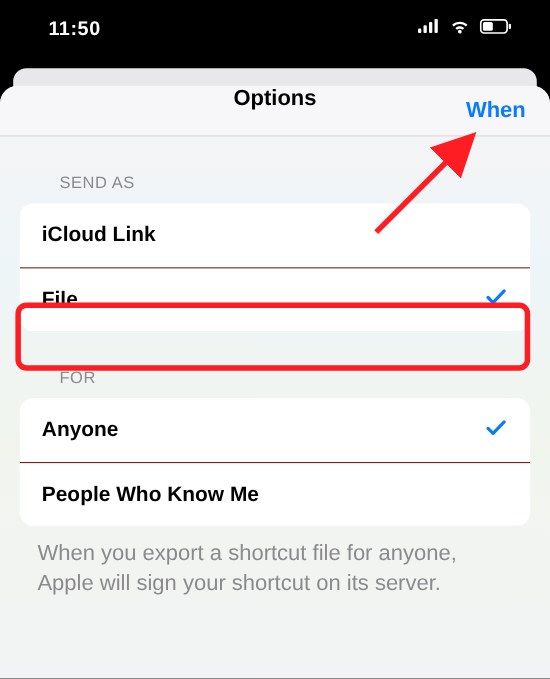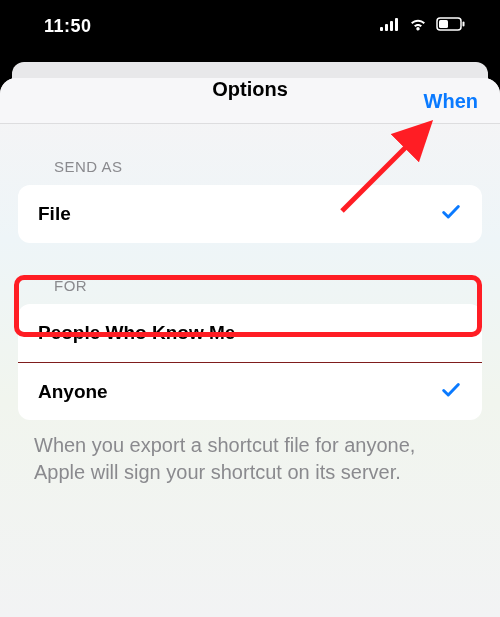--- a/index.html
+++ b/index.html
@@ -161,43 +161,47 @@
 <div class="sheet">
   <div class="nav-bar">
     <div class="nav-title">Options</div>
     <div class="nav-done">When</div>
   </div>
 
   <div class="content">
 
     <div class="section-header">SEND AS</div>
     <div class="list">
+      <div class="row">
+        <span class="row-label">iCloud Link</span>
+
+      </div>
       <div class="row selected">
         <span class="row-label">File</span>
         <span class="check">
           <svg width="22" height="22" viewBox="0 0 24 24">
               <path fill="none" stroke="#0a7aff" stroke-width="3.2" stroke-linecap="round" stroke-linejoin="round" d="M4 12.5l5 5L20 6"></path>
             </svg>
         </span>
       </div>
     </div>
 
     <div class="section-header">FOR</div>
     <div class="list">
-      <div class="row">
-        <span class="row-label">People Who Know Me</span>
-
-      </div>
       <div class="row selected">
         <span class="row-label">Anyone</span>
         <span class="check">
           <svg width="22" height="22" viewBox="0 0 24 24">
               <path fill="none" stroke="#0a7aff" stroke-width="3.2" stroke-linecap="round" stroke-linejoin="round" d="M4 12.5l5 5L20 6"></path>
             </svg>
         </span>
+      </div>
+      <div class="row">
+        <span class="row-label">People Who Know Me</span>
+
       </div>
     </div>
 
     <div class="footer-note">When you export a shortcut file for anyone, Apple will sign your shortcut on its server.</div>
   </div>
 </div>
 
 <div class="highlight-box" style="left:14px; top:275px; width:468px; height:62px;"></div>
 <svg class="arrow-svg" style="left:330px; top:113px;" width="120" height="105" viewBox="0 0 120 105">
   <defs>

